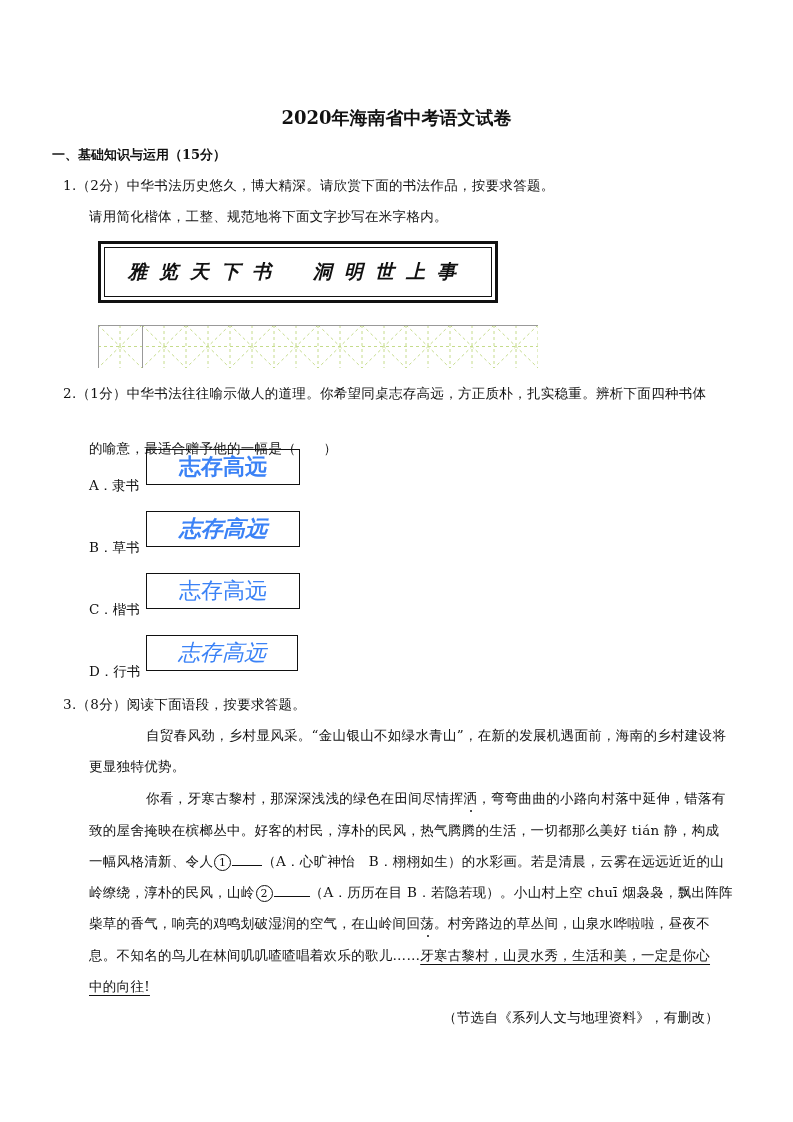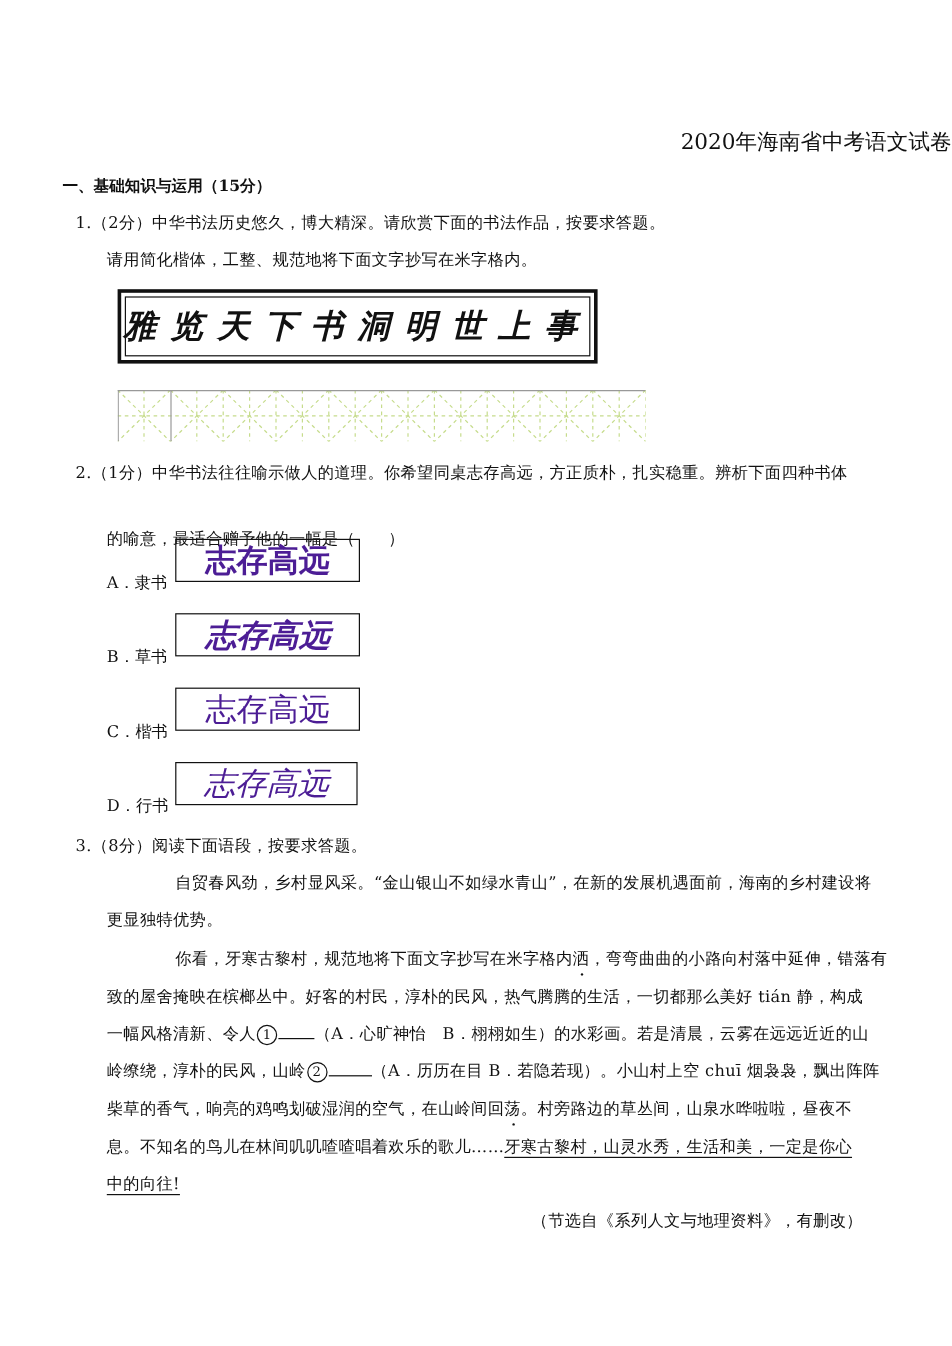--- a/index.html
+++ b/index.html
@@ -2,46 +2,46 @@
 <html><head>
 <meta charset="utf-8">
 <style>
   html, body { margin: 0; padding: 0; background: #ffffff; }
   body {
     width: 793px; height: 1122px; position: relative; overflow: hidden;
     font-family: "DejaVu Serif", "Liberation Serif", serif;
     color: #111; font-size: 13.5px;
   }
   .abs { position: absolute; white-space: nowrap; }
-  .title { left: 0; width: 793px; top: 106px; text-align: right; font-size: 18px; font-weight: normal; }
+  .title { left: 0; width: 793px; top: 106px; text-align: center; font-size: 18px; font-weight: bold; }
   .section { left: 52px; top: 146px; font-weight: bold; font-size: 13px; }
   .line { left: 63px; font-size: 13.5px; letter-spacing: 0.3px; }
   .indent1 { left: 89px; }
   .indent2 { left: 146px; }
   .right { right: 74px; }
   .ul { text-decoration: underline; text-underline-offset: 4px; }
   .blank { display: inline-block; border-bottom: 1px solid #111; height: 12px; vertical-align: baseline; }
   .circ { display: inline-block; width: 15px; height: 15px; border: 1px solid #111; border-radius: 50%; text-align: center; line-height: 15px; font-size: 11px; margin: 0 1px; }
   .emdot { position: relative; }
   .emdot::after { content: ""; position: absolute; left: 50%; bottom: -6px; width: 2px; height: 2px; background: #111; border-radius: 50%; }
 
   
   .banner { left: 98px; top: 241px; width: 400px; height: 62px; border: 3px solid #111; box-sizing: border-box; padding: 3px; }
   .banner-inner { width: 100%; height: 100%; border: 1px solid #111; box-sizing: border-box; display: flex; align-items: center; justify-content: center; }
-  .banner-inner span { font-family: "DejaVu Serif", serif; font-weight: bold; font-size: 27px; letter-spacing: 12px; font-style: italic; }
+  .banner-inner span { font-family: "DejaVu Serif", serif; font-weight: bold; font-size: 19px; letter-spacing: 12px; font-style: italic; }
   .gap { display: inline-block; width: 30px; }
 
   
   .migrid { left: 98px; top: 325px; width: 438px; height: 43px; }
   .migrid svg { display: block; }
 
   
   .opt-label { left: 89px; font-size: 13.5px; }
   .opt-box { border: 1px solid #111; box-sizing: border-box; display: flex; align-items: center; justify-content: space-around; padding: 0 6px; }
-  .opt-box span { font-size: 26px; color: #4c1d95; }
+  .opt-box span { font-size: 22px; color: #3b82f6; }
   .optA { left: 146px; top: 449px; width: 154px; height: 36px; }
   .optA span { font-family: "Liberation Serif", serif; font-weight: bold; }
   .optB { left: 146px; top: 511px; width: 154px; height: 36px; }
   .optB span { font-family: "DejaVu Serif", serif; font-style: italic; font-weight: bold; }
   .optC { left: 146px; top: 573px; width: 154px; height: 36px; }
   .optC span { font-family: "DejaVu Serif", serif; }
   .optD { left: 146px; top: 635px; width: 152px; height: 36px; }
   .optD span { font-family: "DejaVu Sans", sans-serif; font-style: italic; }
 </style>
 </head>
@@ -137,21 +137,21 @@
 <div class="abs opt-label" style="top:663px;">D．行书</div>
 <div class="abs opt-box optD">
   <span>志存高远</span>
 </div>
 
 <div class="abs line" style="top:696px;">3.（8分）阅读下面语段，按要求答题。</div>
 <div class="abs line indent2" style="top:727px;">自贸春风劲，乡村显风采。“金山银山不如绿水青山”，在新的发展机遇面前，海南的乡村建设将</div>
 <div class="abs line indent1" style="top:758px;">更显独特优势。</div>
 
 <div class="abs line indent2" style="top:790px;">
-  <span>你看，牙寒古黎村，规范地将下面文字抄写在米字格内</span><span class="emdot">洒</span><span>，弯弯曲曲的小路向村落中延伸，错落有</span>
+  <span>你看，牙寒古黎村，那深深浅浅的绿色在田间尽情挥</span><span class="emdot">洒</span><span>，弯弯曲曲的小路向村落中延伸，错落有</span>
 </div>
 <div class="abs line indent1" style="top:822px;">致的屋舍掩映在槟榔丛中。好客的村民，淳朴的民风，热气腾腾的生活，一切都那么美好 tián 静，构成</div>
 <div class="abs line indent1" style="top:853px;">
   <span>一幅风格清新、令人</span><span class="circ">1</span><span class="blank" style="width:30px;"></span><span>（A．心旷神怡　B．栩栩如生）的水彩画。若是清晨，云雾在远远近近的山</span>
 </div>
 <div class="abs line indent1" style="top:884px;">
   <span>岭缭绕，淳朴的民风，山岭</span><span class="circ">2</span><span class="blank" style="width:36px;"></span><span>（A．历历在目 B．若隐若现）。小山村上空 chuī 烟袅袅，飘出阵阵</span>
 </div>
 <div class="abs line indent1" style="top:915px;">
   <span>柴草的香气，响亮的鸡鸣划破湿润的空气，在山岭间回</span><span class="emdot">荡</span><span>。村旁路边的草丛间，山泉水哗啦啦，昼夜不</span>

